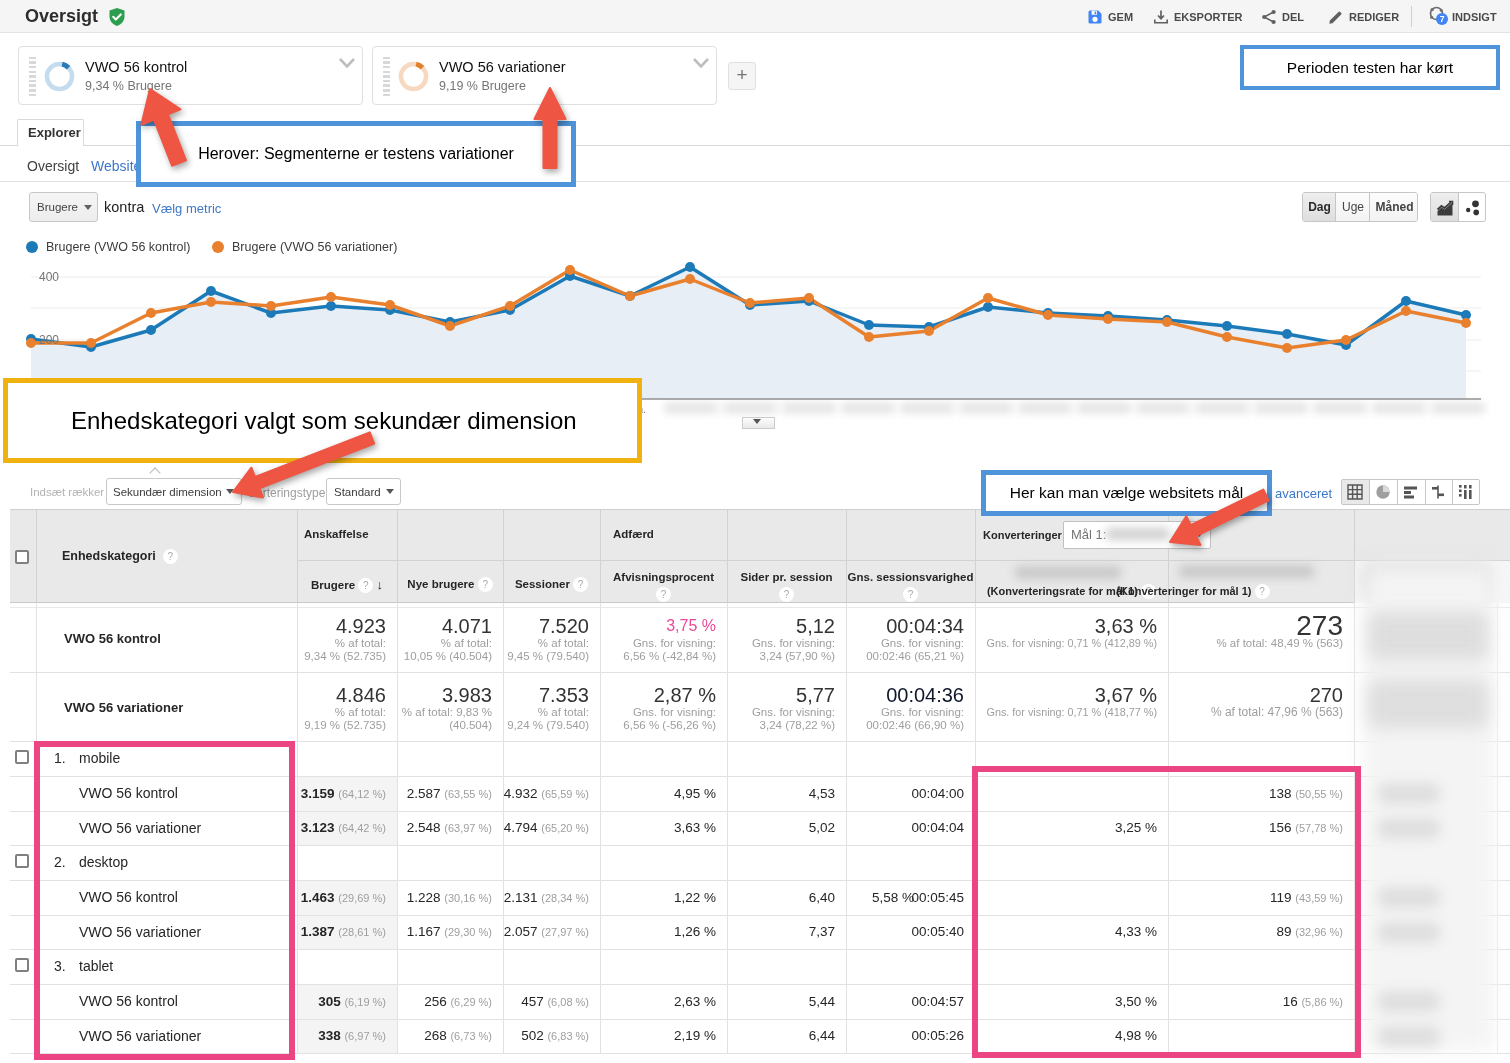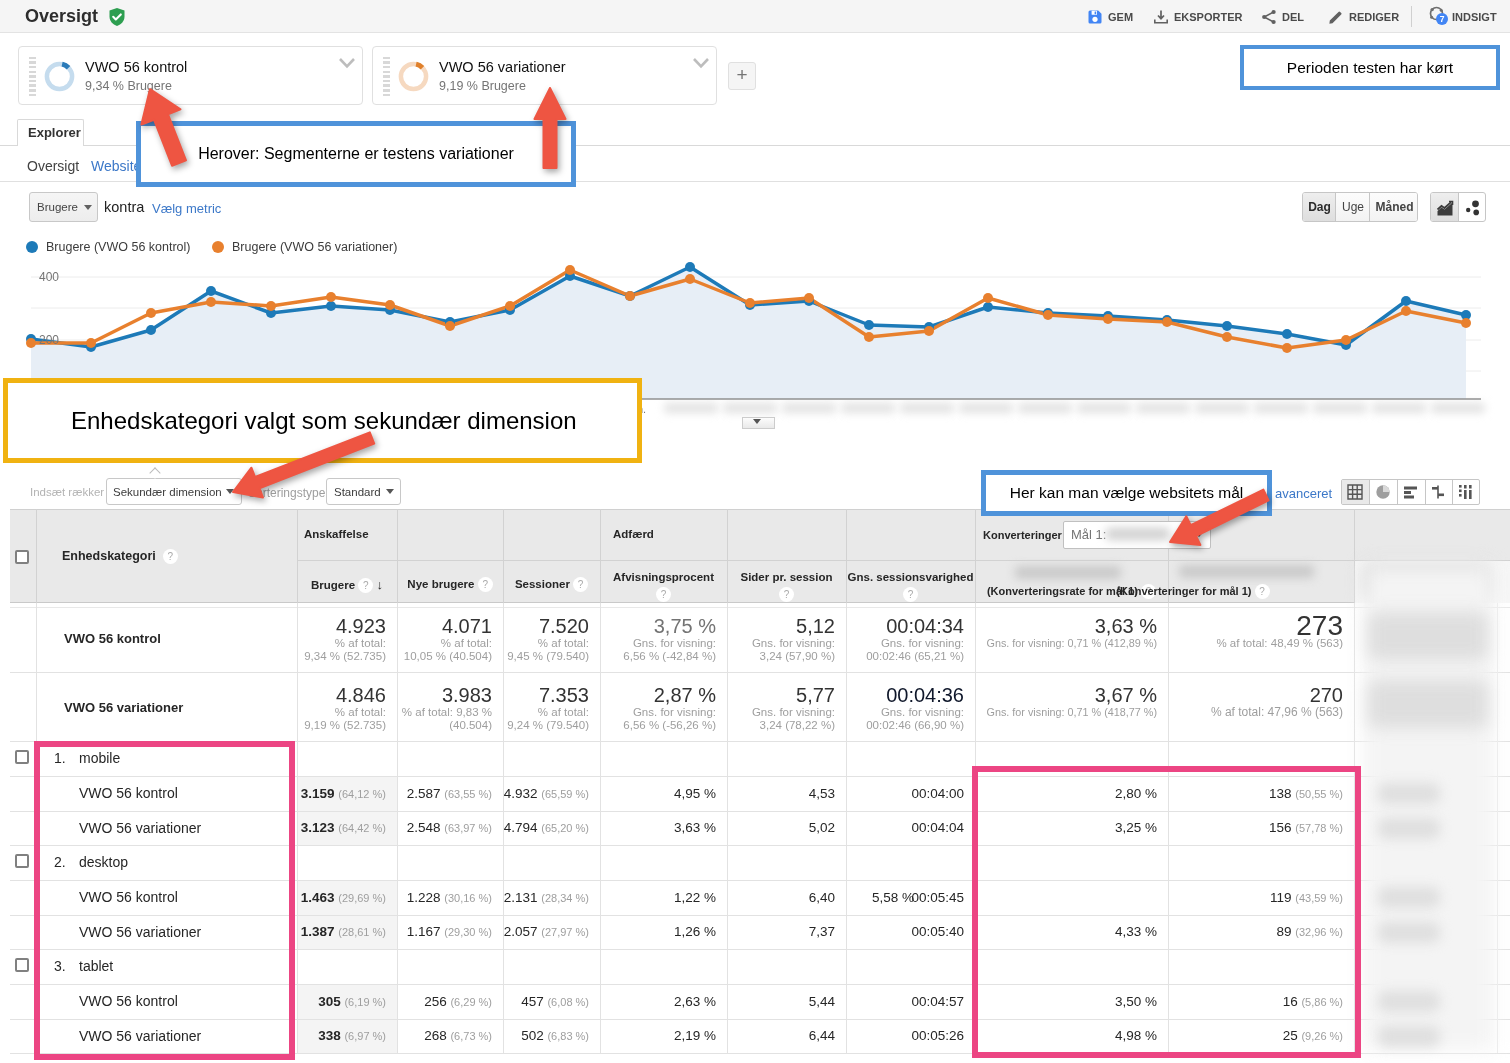--- a/index.html
+++ b/index.html
@@ -341,21 +341,21 @@
       <div style="font-size:20px;color:#333;line-height:22px">4.071</div>
       <div style="font-size:11.5px;color:#9e9e9e;line-height:13px">% af total:</div>
       <div style="font-size:11.5px;color:#9e9e9e;line-height:13px">10,05 % (40.504)</div>
     </div>
 <div class="a" style="left:443px;top:615px;width:146px;text-align:right;white-space:nowrap">
       <div style="font-size:20px;color:#333;line-height:22px">7.520</div>
       <div style="font-size:11.5px;color:#9e9e9e;line-height:13px">% af total:</div>
       <div style="font-size:11.5px;color:#9e9e9e;line-height:13px">9,45 % (79.540)</div>
     </div>
 <div class="a" style="left:540px;top:615px;width:176px;text-align:right;white-space:nowrap">
-      <div style="font-size:20px;color:#737373;line-height:22px">3,75 %</div>
+      <div style="font-size:16px;color:#ec4899;line-height:22px">3,75 %</div>
       <div style="font-size:11.5px;color:#9e9e9e;line-height:13px">Gns. for visning:</div>
       <div style="font-size:11.5px;color:#9e9e9e;line-height:13px">6,56 % (-42,84 %)</div>
     </div>
 <div class="a" style="left:667px;top:615px;width:168px;text-align:right;white-space:nowrap">
       <div style="font-size:20px;color:#333;line-height:22px">5,12</div>
       <div style="font-size:11.5px;color:#9e9e9e;line-height:13px">Gns. for visning:</div>
       <div style="font-size:11.5px;color:#9e9e9e;line-height:13px">3,24 (57,90 %)</div>
     </div>
 <div class="a" style="left:786px;top:615px;width:178px;text-align:right;white-space:nowrap">
       <div style="font-size:20px;color:#333;line-height:22px">00:04:34</div>
@@ -414,21 +414,20 @@
 <div class="cbx" style="left:15px;top:750px"></div>
 <div class="a" style="left:54px;top:750px;font-size:14px;color:#262626">1.</div>
 <div class="a" style="left:79px;top:750px;font-size:14px;color:#262626">mobile</div>
 <div class="a" style="left:79px;top:776px;font-size:14px;color:#262626;line-height:35px">VWO 56 kontrol</div>
 <div class="a num" style="left:247px;top:776px;width:139px;line-height:35px;text-align:right"><span style="font-weight:bold">3.159</span> <span class="pr">(64,12 %)</span></div>
 <div class="a num" style="left:347px;top:776px;width:145px;line-height:35px;text-align:right"><span style="">2.587</span> <span class="pr">(63,55 %)</span></div>
 <div class="a num" style="left:453px;top:776px;width:136px;line-height:35px;text-align:right"><span style="">4.932</span> <span class="pr">(65,59 %)</span></div>
 <div class="a num" style="left:550px;top:776px;width:166px;line-height:35px;text-align:right">4,95 %</div>
 <div class="a num" style="left:677px;top:776px;width:158px;line-height:35px;text-align:right">4,53</div>
 <div class="a num" style="left:796px;top:776px;width:168px;line-height:35px;text-align:right">00:04:00</div>
-<div class="a num" style="left:925px;top:776px;width:232px;line-height:35px;text-align:right">2,80 %</div>
 <div class="a num" style="left:1118px;top:776px;width:225px;line-height:35px;text-align:right"><span style="">138</span> <span class="pr">(50,55 %)</span></div>
 <div class="blur2" style="left:1378px;top:783px;width:62px;height:21px;background:#dfdfdf;filter:blur(6px)"></div>
 <div class="a" style="left:79px;top:811px;font-size:14px;color:#262626;line-height:34px">VWO 56 variationer</div>
 <div class="a num" style="left:247px;top:811px;width:139px;line-height:34px;text-align:right"><span style="font-weight:bold">3.123</span> <span class="pr">(64,42 %)</span></div>
 <div class="a num" style="left:347px;top:811px;width:145px;line-height:34px;text-align:right"><span style="">2.548</span> <span class="pr">(63,97 %)</span></div>
 <div class="a num" style="left:453px;top:811px;width:136px;line-height:34px;text-align:right"><span style="">4.794</span> <span class="pr">(65,20 %)</span></div>
 <div class="a num" style="left:550px;top:811px;width:166px;line-height:34px;text-align:right">3,63 %</div>
 <div class="a num" style="left:677px;top:811px;width:158px;line-height:34px;text-align:right">5,02</div>
 <div class="a num" style="left:796px;top:811px;width:168px;line-height:34px;text-align:right">00:04:04</div>
 <div class="a num" style="left:925px;top:811px;width:232px;line-height:34px;text-align:right">3,25 %</div>
@@ -471,21 +470,20 @@
 <div class="a num" style="left:1118px;top:984px;width:225px;line-height:35px;text-align:right"><span style="">16</span> <span class="pr">(5,86 %)</span></div>
 <div class="blur2" style="left:1378px;top:991px;width:62px;height:21px;background:#dfdfdf;filter:blur(6px)"></div>
 <div class="a" style="left:79px;top:1019px;font-size:14px;color:#262626;line-height:34px">VWO 56 variationer</div>
 <div class="a num" style="left:247px;top:1019px;width:139px;line-height:34px;text-align:right"><span style="font-weight:bold">338</span> <span class="pr">(6,97 %)</span></div>
 <div class="a num" style="left:347px;top:1019px;width:145px;line-height:34px;text-align:right"><span style="">268</span> <span class="pr">(6,73 %)</span></div>
 <div class="a num" style="left:453px;top:1019px;width:136px;line-height:34px;text-align:right"><span style="">502</span> <span class="pr">(6,83 %)</span></div>
 <div class="a num" style="left:550px;top:1019px;width:166px;line-height:34px;text-align:right">2,19 %</div>
 <div class="a num" style="left:677px;top:1019px;width:158px;line-height:34px;text-align:right">6,44</div>
 <div class="a num" style="left:796px;top:1019px;width:168px;line-height:34px;text-align:right">00:05:26</div>
 <div class="a num" style="left:925px;top:1019px;width:232px;line-height:34px;text-align:right">4,98 %</div>
-<div class="a num" style="left:1118px;top:1019px;width:225px;line-height:34px;text-align:right"><span style="">25</span> <span class="pr">(9,26 %)</span></div>
 <div class="blur2" style="left:1378px;top:1026px;width:62px;height:21px;background:#dfdfdf;filter:blur(6px)"></div>
 <div class="vline" style="left:1497px;top:603px;height:450px;background:#ededed"></div>
 
 <div class="ann" style="left:136px;top:121px;width:440px;height:66px;border:5px solid #4f93da"></div>
 <div class="a" style="left:136px;top:121px;width:440px;height:66px;z-index:31;display:flex;align-items:center;justify-content:center;font-size:16px;color:#000">Herover: Segmenterne er testens variationer</div>
 <div class="ann" style="left:1240px;top:45px;width:260px;height:45px;border:4px solid #4f93da"></div>
 <div class="a" style="left:1240px;top:45px;width:260px;height:45px;z-index:31;display:flex;align-items:center;justify-content:center;font-size:15.5px;color:#000">Perioden testen har kørt</div>
 <div class="ann" style="left:981px;top:470px;width:291px;height:46px;border:5px solid #4f93da"></div>
 <div class="a" style="left:981px;top:470px;width:291px;height:46px;z-index:31;display:flex;align-items:center;justify-content:center;font-size:15.5px;color:#000">Her kan man vælge websitets mål</div>
 <div class="ann" style="left:3px;top:378px;width:639px;height:85px;border:5px solid #f0b211"></div>

